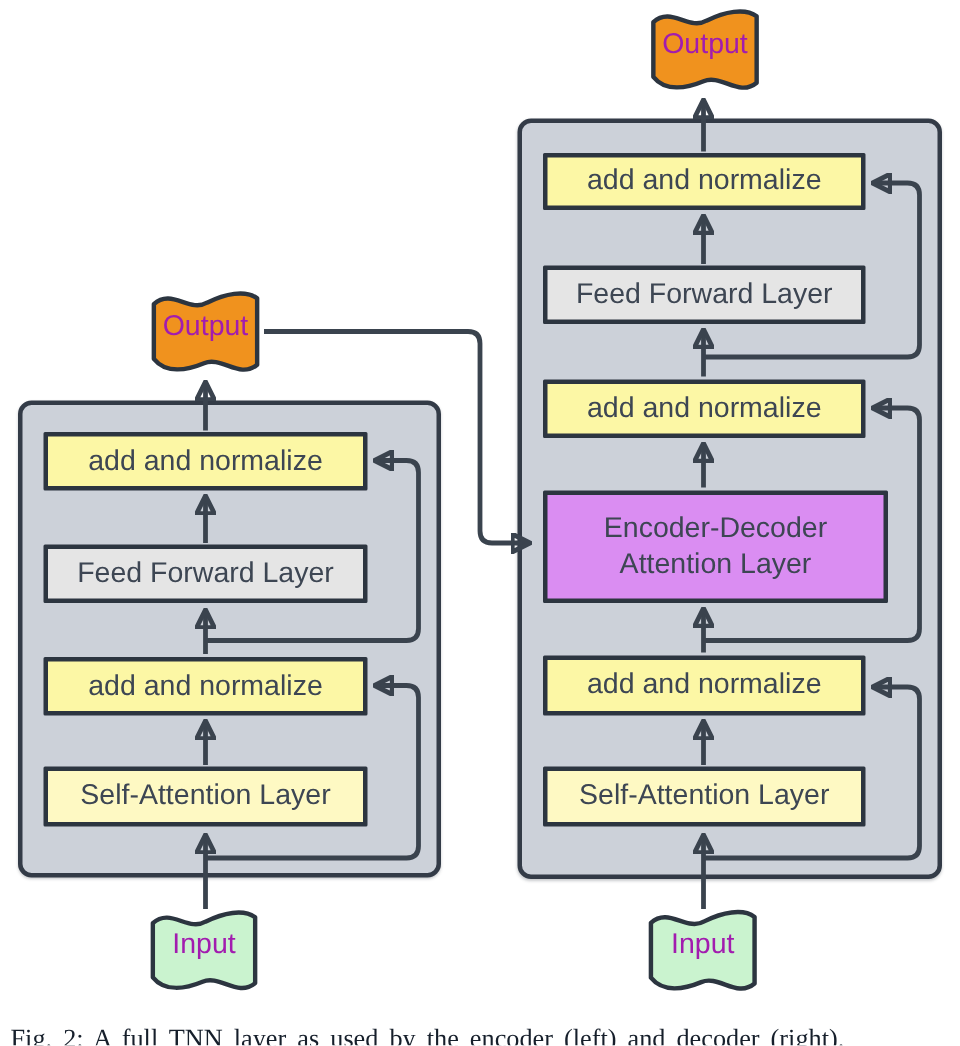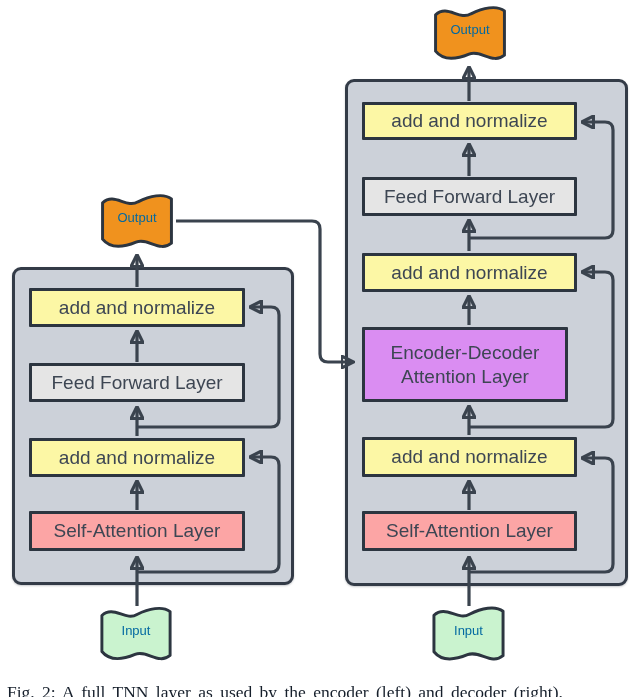--- a/index.html
+++ b/index.html
@@ -12,32 +12,32 @@
     box-sizing:border-box;box-shadow:0 1px 2px rgba(40,48,60,.25);
   }
   .box{
     position:absolute;border:3px solid #2c3540;border-radius:1px;box-sizing:border-box;
     display:flex;align-items:center;justify-content:center;text-align:center;
     font-size:19px;color:#3d4653;white-space:pre-line;line-height:24px;
   }
   .yellow{background:#fcf7a5;}
   .purple{background:#e5e5e5;}
   .magenta{background:#da8df2;}
-  .red{background:#fca5a5;}
+  .red{background:#fef9c3;}
   .wires{position:absolute;left:0;top:0;}
   .wires path{fill:none;stroke:#3a434e;stroke-width:3.2;}
   .flag{position:absolute;}
   .flag svg{position:absolute;left:0;top:0;width:100%;height:100%;overflow:visible;}
   .flag path{stroke:#2c3540;stroke-width:3;stroke-linejoin:round;}
   .flag-orange path{fill:#f0921e;}
   .flag-green path{fill:#caf3cf;}
   .flag-label{
     position:absolute;left:0;top:0;width:100%;height:100%;
     display:flex;align-items:center;justify-content:center;
-    font-size:13px;color:#0369a1;padding-bottom:6px;box-sizing:border-box;
+    font-size:19px;color:#a21caf;padding-bottom:6px;box-sizing:border-box;
   }
   .caption{
     position:absolute;left:7px;top:682px;width:630px;
     font-family:"Liberation Serif","DejaVu Serif",serif;
     font-size:17.5px;color:#161f2b;word-spacing:3px;white-space:nowrap;
   }
 </style>
 </head>
 <body>
 
@@ -76,21 +76,21 @@
   </svg>
 
   <div class="box yellow" style="left:29px;top:288px;width:216px;height:39px;">add and normalize</div>
   <div class="box purple" style="left:29px;top:363px;width:216px;height:39px;">Feed Forward Layer</div>
   <div class="box yellow" style="left:29px;top:438px;width:216px;height:39px;">add and normalize</div>
   <div class="box red" style="left:29px;top:511px;width:216px;height:40px;">Self-Attention Layer</div>
 
   <div class="box yellow" style="left:362px;top:102px;width:215px;height:38px;">add and normalize</div>
   <div class="box purple" style="left:362px;top:177px;width:215px;height:39px;">Feed Forward Layer</div>
   <div class="box yellow" style="left:362px;top:253px;width:215px;height:39px;">add and normalize</div>
-  <div class="box magenta" style="left:362px;top:327px;width:206px;height:75px;">Encoder-Decoder
+  <div class="box magenta" style="left:362px;top:327px;width:230px;height:75px;">Encoder-Decoder
 Attention Layer</div>
   <div class="box yellow" style="left:362px;top:437px;width:215px;height:40px;">add and normalize</div>
   <div class="box red" style="left:362px;top:511px;width:215px;height:40px;">Self-Attention Layer</div>
 
   <div class="flag" style="left:98px;top:190px;width:78px;height:61px;">
     <svg viewBox="0 0 78 62" class="flag-orange">
       <path d="M4,13 C16,2 28,19 40,12 C52,6 66,3 74,9 L74,54 C62,64 50,48 38,53 C26,58 12,60 4,50 Z"></path>
     </svg>
     <div class="flag-label">Output</div>
   </div>

